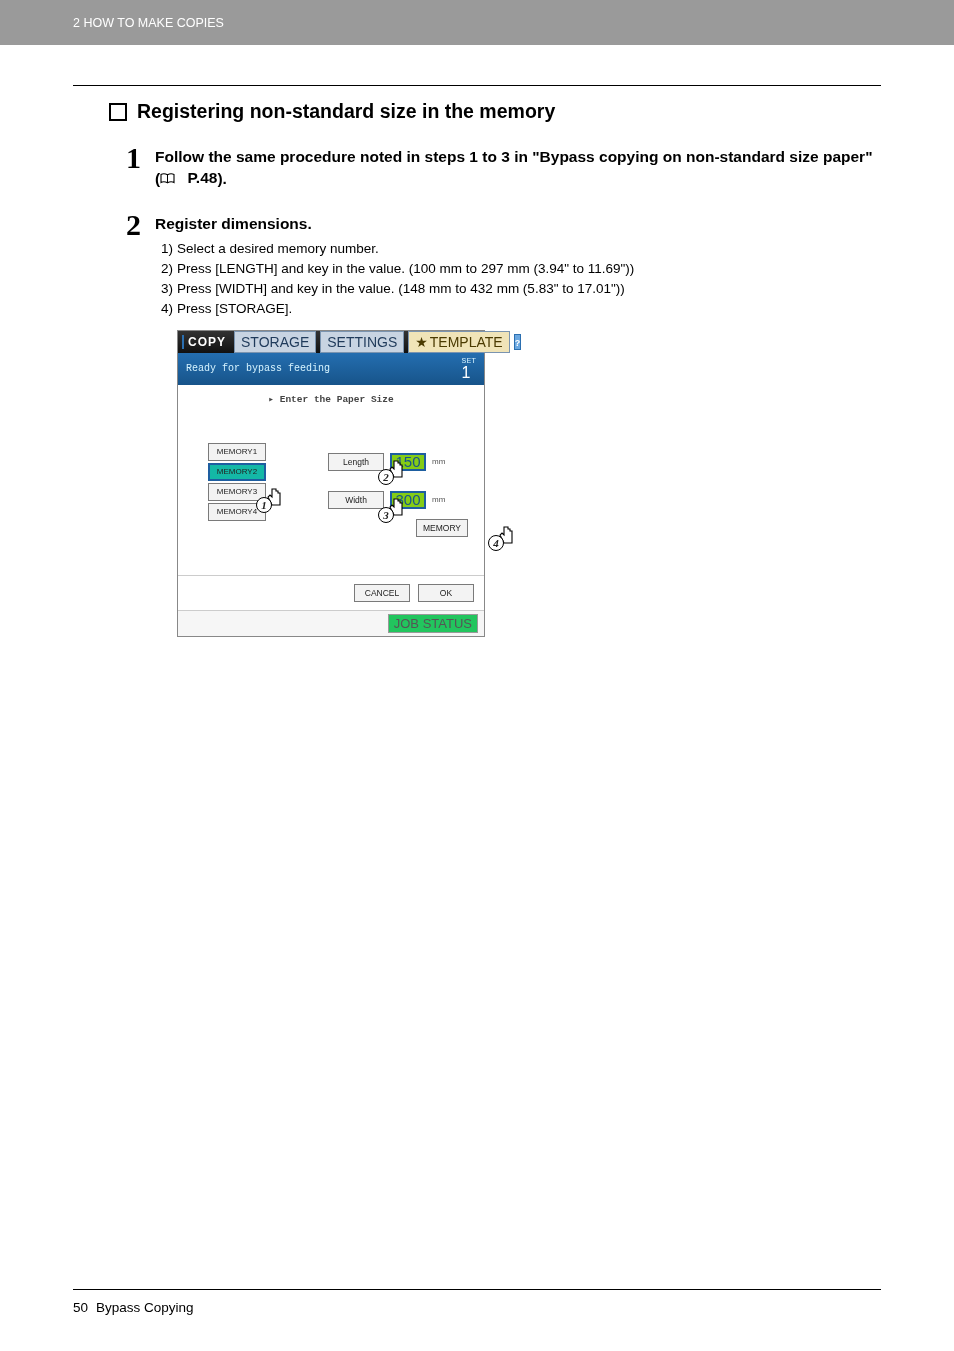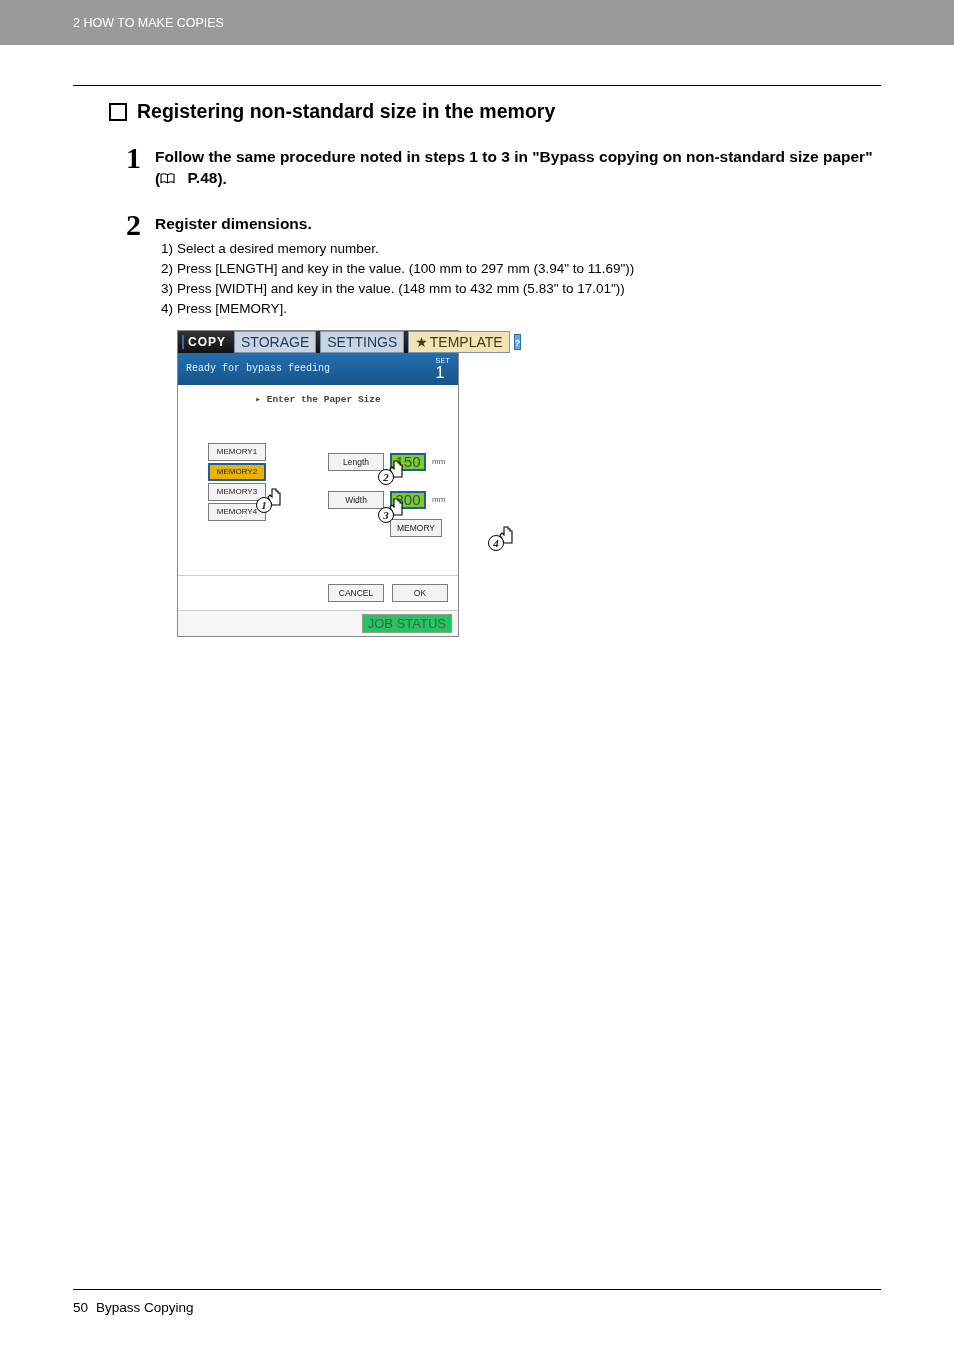--- a/index.html
+++ b/index.html
@@ -15,36 +15,36 @@
   .step-num { font-family: Georgia, 'Times New Roman', serif; font-size: 30px; font-weight: bold; line-height: 1; width: 20px; flex-shrink:0; text-align:right; }
   .step-body { flex: 1; }
   .step-head { font-weight: bold; font-size: 15.5px; line-height: 1.35; margin-top:4px; }
   .page-ref { display:inline-flex; align-items:center; gap:4px; }
   .page-ref .book-icon { display:inline-flex; }
   .substeps { margin-top: 4px; font-size: 13.5px; line-height: 1.5; }
   .substeps div { display:flex; gap:4px; }
   .substeps .idx { width: 18px; text-align:right; }
 
   
-  .panel { width: 282px; margin: 10px 0 12px 22px; border: 1px solid #888; font-size: 9px; color: #222; user-select:none; }
+  .panel { width: 308px; margin: 10px 0 12px 22px; border: 1px solid #888; font-size: 9px; color: #222; user-select:none; }
   .panel .titlebar { background: linear-gradient(#333,#111); color:#fff; display:flex; align-items:center; height:22px; padding:0 4px; gap:4px; }
   .titlebar .doc-icon { width:14px; height:14px; background:#6aa7e0; border:1px solid #2b6fb0; }
   .titlebar .title-txt { font-weight:bold; font-size:12px; letter-spacing:1px; }
   .titlebar .spacer { flex:1; }
   .titlebar .tbn { font-size:14px; padding:2px 6px; background:#c8d4e2; color:#1f3a5a; border:1px solid #7a94b0; }
   .titlebar .tbn.template { background:#f0e4b8; color:#4a3a00; display:flex; align-items:center; gap:2px;}
   .titlebar .help { width:16px; height:16px; background:#6aa7e0; color:#fff; font-weight:bold; text-align:center; line-height:16px; border:1px solid #2b6fb0; }
   .statusbar { background: linear-gradient(#246eb0,#17548a); color:#d5f3ff; font-size:10px; padding:4px 8px; display:flex; align-items:center; font-family: 'Courier New', monospace; }
   .statusbar .set { margin-left:auto; text-align:left; font-size:8px; line-height:1; }
   .statusbar .set .big { font-size:16px; color:#fff; font-family: Arial; }
   .prompt { text-align:center; font-size:9.5px; color:#444; padding:8px 0 0 0; font-family:'Courier New',monospace;font-weight:bold;}
   .panel-body { height: 170px; position:relative; background:#fff;}
   .mem-col { position:absolute; left:30px; top:38px; display:flex; flex-direction:column; gap:2px; }
   .mbtn { width:58px; height:18px; font-size:8px; display:flex; align-items:center; justify-content:center; border:1px solid #7a7a7a; background:#f3f3f3; }
-  .mbtn.sel { border:2px solid #1e5ea0; background:#eab308; }
+  .mbtn.sel { border:2px solid #1e5ea0; background:#14b8a6; }
   .dim-row { position:absolute; display:flex; align-items:center; gap:6px; }
   .dim-row.length { left:150px; top:48px;}
   .dim-row.width  { left:150px; top:86px;}
   .dim-btn { width:56px; height:18px; font-size:8.5px; border:1px solid #7a7a7a; background:#f3f3f3; display:flex; align-items:center; justify-content:center;}
   .dim-val { width:36px; height:18px; border:2px solid #1e5ea0; background:#84cc16; color:#17548a; font-size:15px; display:flex; align-items:center; justify-content:center;}
   .mm { font-size:8px; color:#555;}
   .mem-set-btn { position:absolute; right:16px; top:114px; width:52px; height:18px; font-size:8.5px; border:1px solid #7a7a7a; background:#f3f3f3; display:flex; align-items:center; justify-content:center;}
   .footer-btns { border-top:1px solid #ccc; padding:8px 10px; display:flex; justify-content:flex-end; gap:8px; background:#fff;}
   .footer-btns .bn { width:56px; height:18px; font-size:8.5px; border:1px solid #7a7a7a; background:#f3f3f3; display:flex; align-items:center; justify-content:center;}
   .jobstatus { border-top:1px solid #ccc; padding:3px 6px; display:flex; justify-content:flex-end; background:#f6f6f6;}
@@ -105,21 +105,21 @@
           <div>
                 <span class="idx">2)</span>
                 <span>Press [LENGTH] and key in the value. (100 mm to 297 mm (3.94" to 11.69"))</span>
               </div>
           <div>
                 <span class="idx">3)</span>
                 <span>Press [WIDTH] and key in the value. (148 mm to 432 mm (5.83" to 17.01"))</span>
               </div>
           <div>
                 <span class="idx">4)</span>
-                <span>Press [MEMORY].</span>
+                <span>Press [STORAGE].</span>
               </div>
         </div>
 
         <div class="panel">
           <div class="titlebar">
             <span class="doc-icon"></span>
             <span class="title-txt">COPY</span>
             <span class="spacer"></span>
             <span class="tbn">STORAGE</span>
             <span class="tbn">SETTINGS</span>

